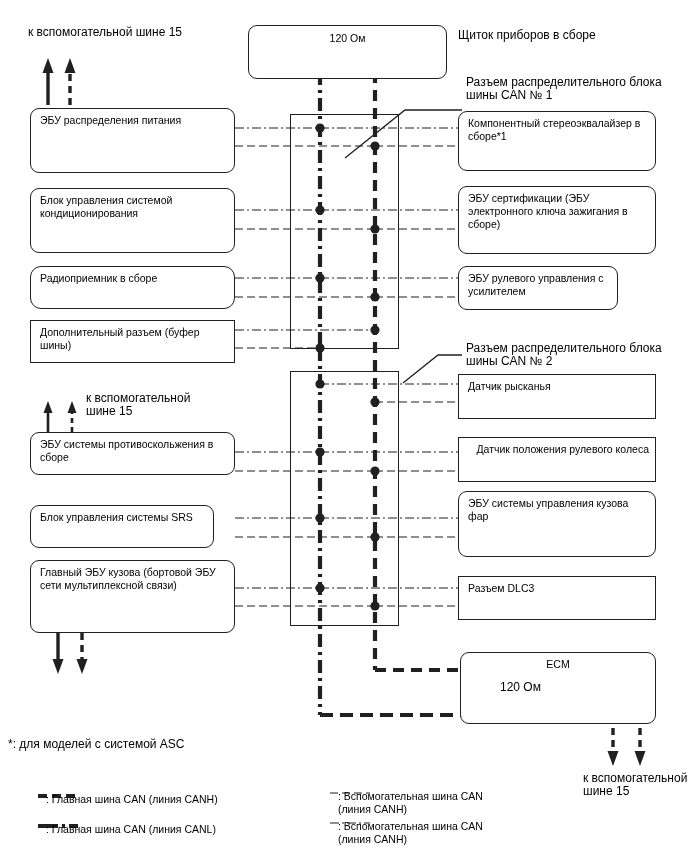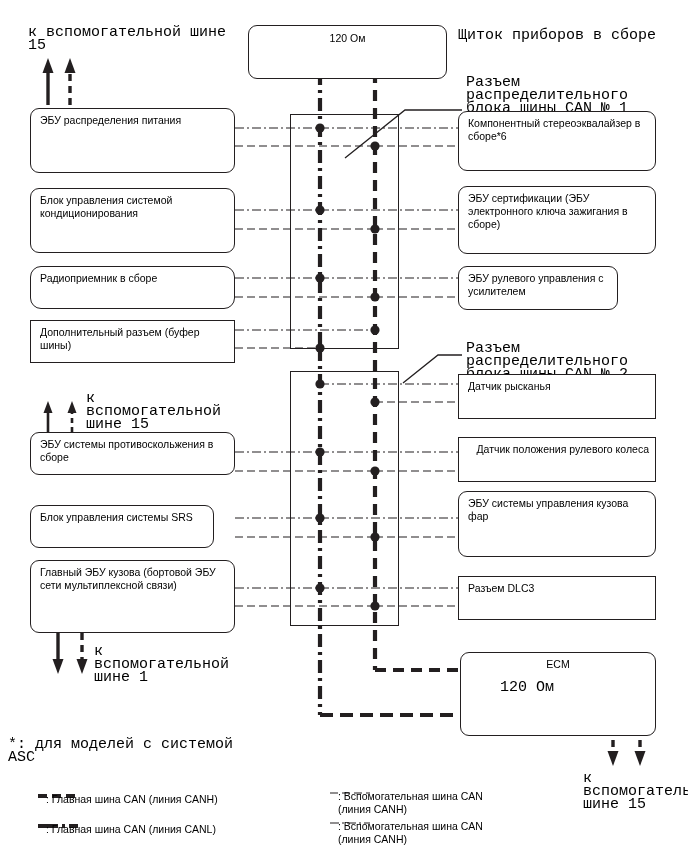--- a/index.html
+++ b/index.html
@@ -6,21 +6,21 @@
   body{width:688px;height:852px;position:relative;
        font-family:"Liberation Sans","DejaVu Sans",sans-serif;
        color:#000;-webkit-font-smoothing:antialiased;}
   #canvas{position:absolute;left:0;top:0;width:688px;height:852px;overflow:hidden;}
   svg#wires{position:absolute;left:0;top:0;width:688px;height:852px;pointer-events:none;}
 
   .box{position:absolute;box-sizing:border-box;border:1px solid #231f20;background:#fff;}
   .box.round{border-radius:9px;}
   .box .lbl{position:absolute;left:9px;right:6px;top:5px;font-size:10.5px;line-height:13.2px;}
 
-  .freetext{position:absolute;font-size:15px;line-height:13.2px;color:#000;font-family:Liberation Mono, monospace;}
+  .freetext{position:absolute;font-size:12px;line-height:13.2px;color:#000;}
 
   .legend-row{position:absolute;font-size:10.5px;line-height:13.2px;}
   .legend-row .txt{position:absolute;left:46px;top:-3px;width:230px;}
   .legend-row.rt .txt{width:180px;}
 </style>
 </head>
 <body>
 
 <div id="canvas">
 
@@ -141,21 +141,20 @@
         <path d="M330,793 L370,793" stroke-width="1.15" stroke-dasharray="8,4"></path>
         <path d="M330,823 L370,823" stroke-width="1.15" stroke-dasharray="9,3,2,3"></path>
       </g>
     </g>
   </svg>
 
   <div class="freetext" style="left:28px;top:26px;width:200px;">к вспомогательной шине 15</div>
 
   <div class="freetext" style="left:86px;top:392px;width:110px;">к вспомогательной шине 15</div>
 
-  <div class="freetext" style="left:94px;top:645px;width:110px;">к вспомогательной шине 1</div>
 
   <div class="freetext" style="left:583px;top:772px;width:105px;">к вспомогательной шине 15</div>
 
   <div class="freetext" style="left:458px;top:29px;width:220px;">Щиток приборов в сборе</div>
 
   <div class="freetext" style="left:466px;top:76px;width:200px;">Разъем распределительного блока шины CAN № 1</div>
 
   <div class="freetext" style="left:466px;top:342px;width:200px;">Разъем распределительного блока шины CAN № 2</div>
 
   <div class="freetext" style="left:8px;top:738px;width:260px;">*: для моделей с системой ASC</div>
@@ -186,21 +185,21 @@
 
   <div class="box round" style="left:30px;top:505px;width:184px;height:43px;">
     <div class="lbl">Блок управления системы SRS</div>
   </div>
 
   <div class="box round" style="left:30px;top:560px;width:205px;height:73px;">
     <div class="lbl">Главный ЭБУ кузова (бортовой ЭБУ сети мультиплексной связи)</div>
   </div>
 
   <div class="box round" style="left:458px;top:111px;width:198px;height:60px;">
-    <div class="lbl">Компонентный стереоэквалайзер в сборе*6</div>
+    <div class="lbl">Компонентный стереоэквалайзер в сборе*1</div>
   </div>
 
   <div class="box round" style="left:458px;top:186px;width:198px;height:68px;">
     <div class="lbl">ЭБУ сертификации (ЭБУ электронного ключа зажигания в сборе)</div>
   </div>
 
   <div class="box round" style="left:458px;top:266px;width:160px;height:44px;">
     <div class="lbl">ЭБУ рулевого управления с усилителем</div>
   </div>
 
@@ -213,21 +212,21 @@
   </div>
 
   <div class="box round" style="left:458px;top:491px;width:198px;height:66px;">
     <div class="lbl">ЭБУ системы управления кузова фар</div>
   </div>
 
   <div class="box" style="left:458px;top:576px;width:198px;height:44px;">
     <div class="lbl">Разъем DLC3</div>
   </div>
 
-  <div class="box round" style="left:460px;top:652px;width:196px;height:84px;">
+  <div class="box round" style="left:460px;top:652px;width:196px;height:72px;">
     <div class="lbl" style="text-align:center;left:0;right:0;top:5px;">ECM</div>
   </div>
   <div class="freetext" style="left:500px;top:681px;width:60px;">120 Ом</div>
 
   <div class="legend-row" style="left:0;top:796px;width:300px;">
     <span class="txt">: Главная шина CAN (линия CANH)</span>
   </div>
   <div class="legend-row" style="left:0;top:826px;width:300px;">
     <span class="txt">: Главная шина CAN (линия CANL)</span>
   </div>

